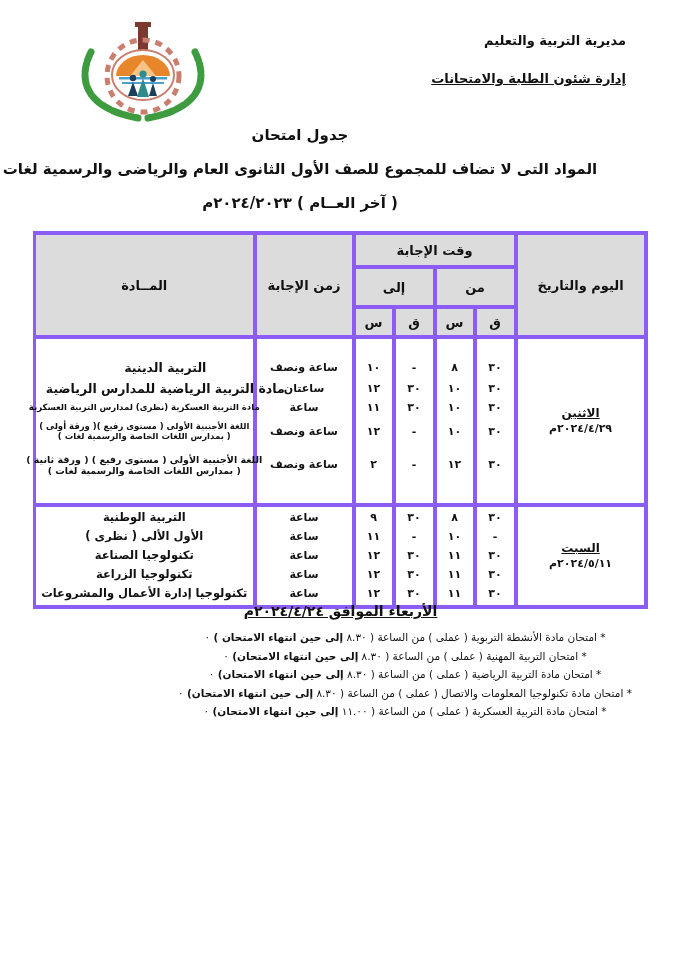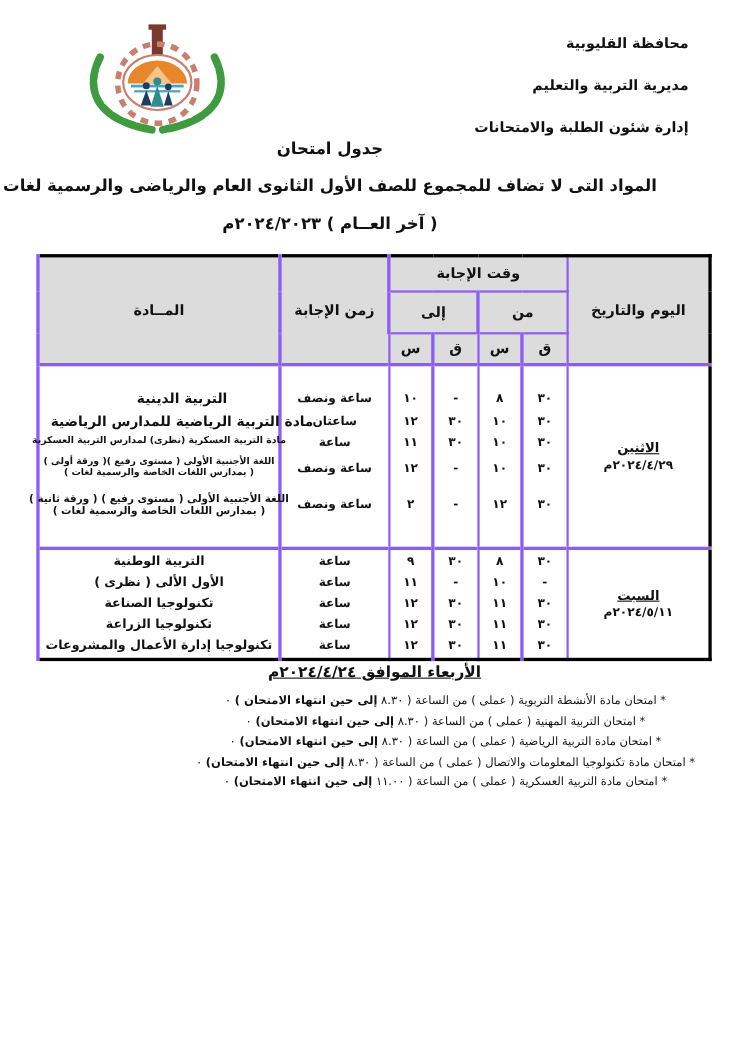--- a/index.html
+++ b/index.html
@@ -5,35 +5,35 @@
   html,body{margin:0;padding:0;}
   body{
     width:678px;height:960px;position:relative;background:#ffffff;
     font-family:"DejaVu Sans",sans-serif;color:#111;overflow:hidden;
   }
   .page{position:absolute;inset:0;}
 
   
   .letterhead-text{position:absolute;top:22px;right:52px;text-align:right;}
   .letterhead-text .lh-line{font-size:13px;font-weight:bold;line-height:38px;white-space:nowrap;}
-  .letterhead-text .lh-line.underline{}
+  .letterhead-text .lh-line.underline{text-decoration:underline;}
   .logo{position:absolute;top:22px;left:74px;width:140px;height:100px;}
 
   
   .title-block{position:absolute;top:118px;left:0;width:600px;text-align:center;}
   .title-block .t-line{font-size:15px;font-weight:bold;line-height:34px;white-space:nowrap;}
 
   
   table.schedule{
     position:absolute;top:231px;left:33px;border-collapse:collapse;
     table-layout:fixed;width:611px;
   }
   table.schedule{border:3px solid #000;}
   table.schedule th,table.schedule td{
-    border:2px solid #8b5cf6;padding:0;text-align:center;vertical-align:middle;
+    border:4px solid #8b5cf6;padding:0;text-align:center;vertical-align:middle;
   }
   table.schedule th{background:#dcdcdc;font-weight:bold;font-size:13px;}
   th.small-hdr{font-size:12px;}
   .tl{border-left-width:3px !important;}           
   tr.hdr-1 th{height:30px;}
   tr.hdr-2 th{height:36px;}
   tr.hdr-3 th{height:26px;}
   tr.grp-1 td{height:164px;border-top-width:3px;}
   tr.grp-2 td{height:98px;border-top-width:3px;}
   td{background:#fff;}
@@ -60,21 +60,20 @@
   .notes{width:482px;margin:6px 0 0 auto;text-align:center;}
   .note{font-size:10.5px;line-height:18.5px;white-space:nowrap;}
   .note b{font-weight:bold;}
 </style>
 </head>
 <body>
 
 <div class="page">
 
   <div class="letterhead-text">
-    <div class="lh-line">محافظة القليوبية</div>
     <div class="lh-line">مديرية التربية والتعليم</div>
     <div class="lh-line underline">إدارة شئون الطلبة والامتحانات</div>
   </div>
 
   <div class="logo">
     <svg viewBox="0 0 140 100" width="140" height="100" aria-hidden="true">
 
       <rect x="64" y="2" width="10" height="26" fill="#7a3b2e"></rect>
       <rect x="61" y="0" width="16" height="5" fill="#7a3b2e"></rect>
 

